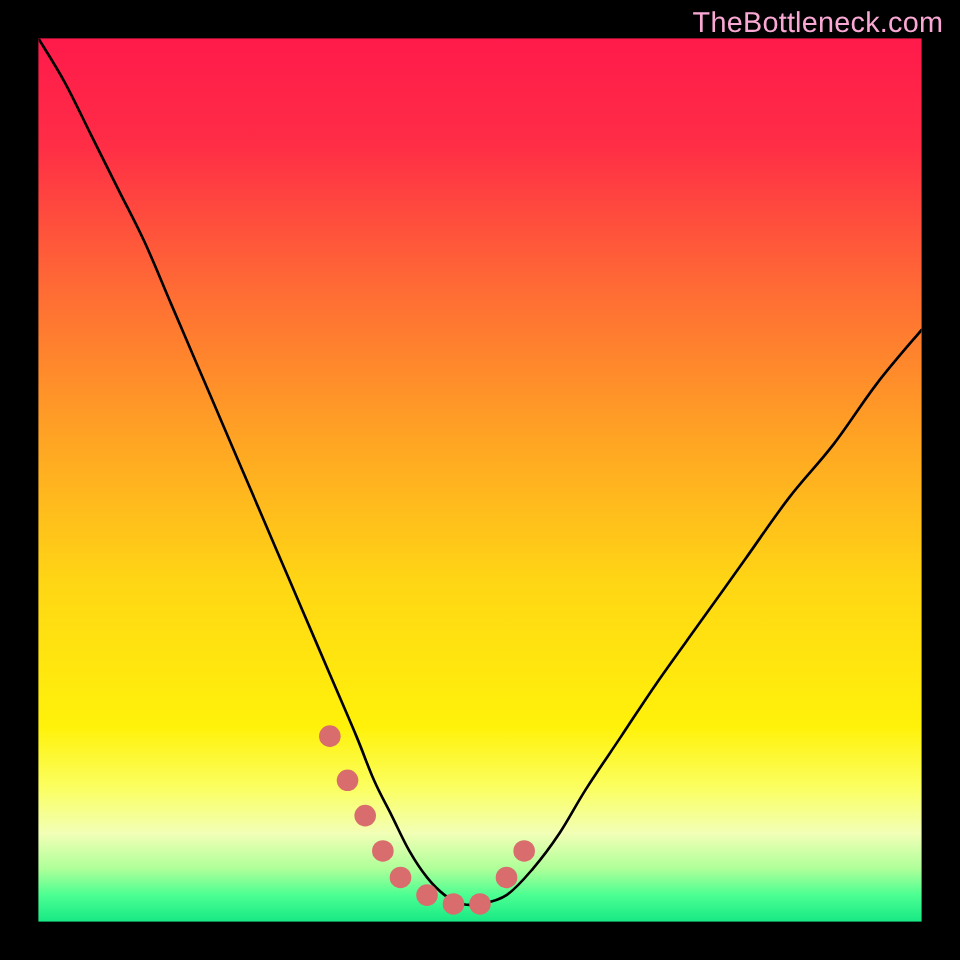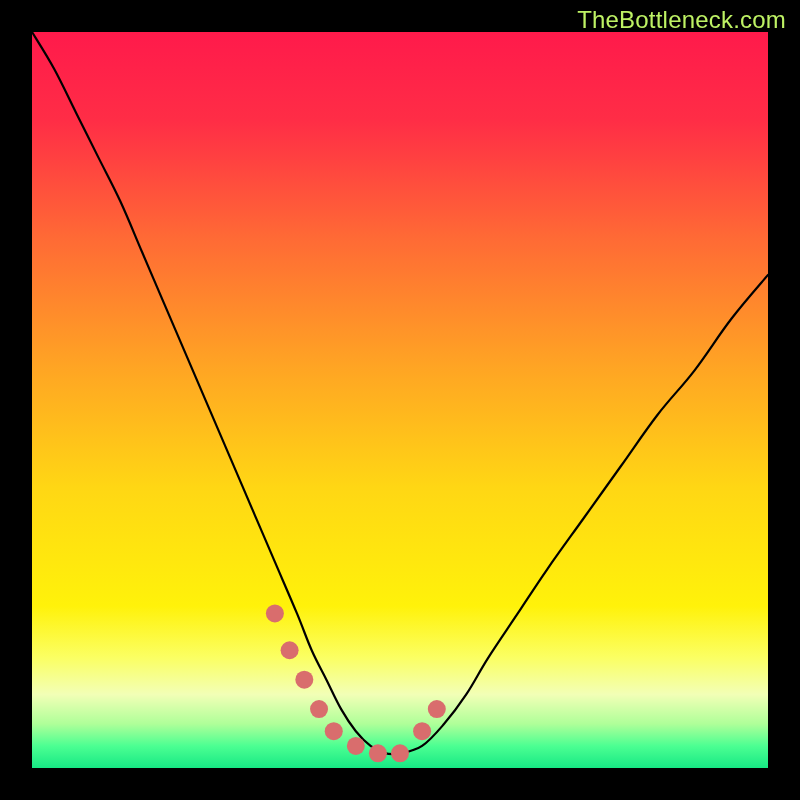--- a/index.html
+++ b/index.html
@@ -31,21 +31,21 @@
     position: absolute;
     left: 0;
     top: 0;
     width: 736px;
     height: 736px;
   }
   .watermark {
     position: absolute;
     top: 6px;
     right: 14px;
-    color: #bef264;
+    color: #f9a8d4;
     font-size: 24px;
     font-weight: 500;
     letter-spacing: 0.2px;
   }
 </style>
 </head>
 <body>
 
 <div class="frame">
   <div id="plot" class="plot-area" style="background: linear-gradient(rgb(255, 26, 75) 0%, rgb(255, 45, 70) 12%, rgb(255, 106, 53) 28%, rgb(255, 163, 36) 45%, rgb(255, 215, 20) 62%, rgb(255, 242, 10) 78%, rgb(251, 255, 99) 85%, rgb(242, 255, 182) 90%, rgb(175, 255, 153) 94%, rgb(76, 255, 146) 97%, rgb(23, 232, 132) 100%);">

